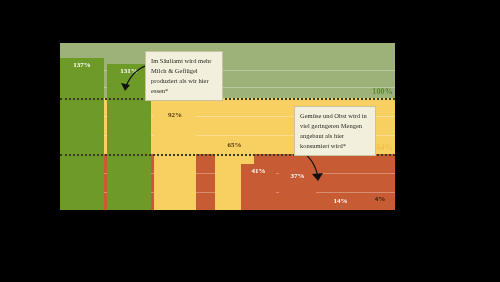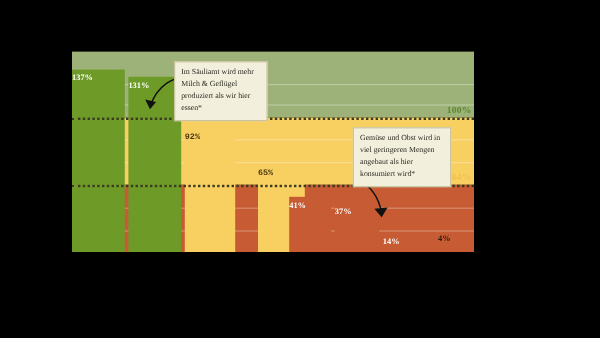--- a/index.html
+++ b/index.html
@@ -31,23 +31,23 @@
   .refline.r50 {top:111px;}
 
   .reflabel{position:absolute;right:2px;font-weight:bold;font-size:8px;
             letter-spacing:.2px;}
   .reflabel.l100{top:44px;color:#5C8A2E;}
   .reflabel.l50 {top:100px;color:#F2C14A;}
 
   
   .bar{position:absolute;bottom:0;box-sizing:border-box;}
   .bar.green {background:#6E9A28;}
-  .bar.yellow{background:#F8CF61;font-family:Liberation Mono, monospace;}
+  .bar.yellow{background:#F8CF61;}
   .bar.orange{background:#C75B33;}
-  .bar .val{position:absolute;top:3px;left:0;right:0;
+  .bar .val{position:absolute;top:3px;left:0;right:0;text-align:center;
             font-size:7px;font-weight:bold;}
   .bar.green  .val{color:#ffffff;}
   .bar.yellow .val{color:#4a3a10;}
   .bar.orange .val{color:#ffffff;}
 
   
 
   
   .callout{position:absolute;background:#F2EFDC;border:1px solid #C9C3A0;
            padding:4px 5px;font-size:6.5px;line-height:1.55;color:#2b2b22;

